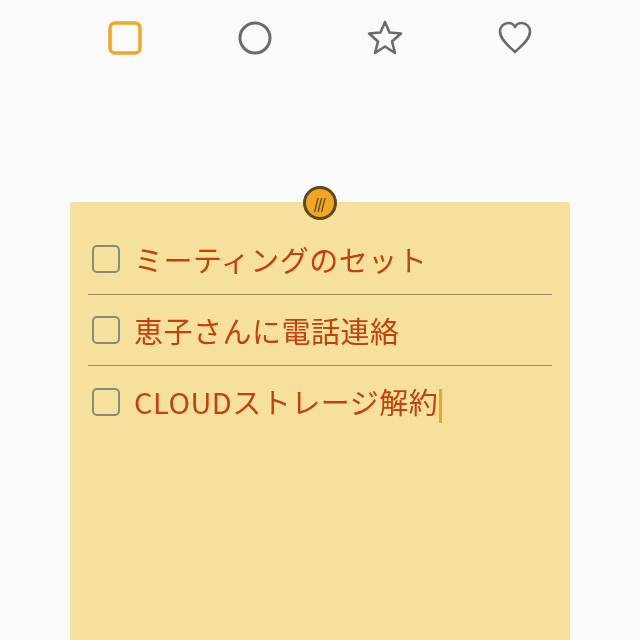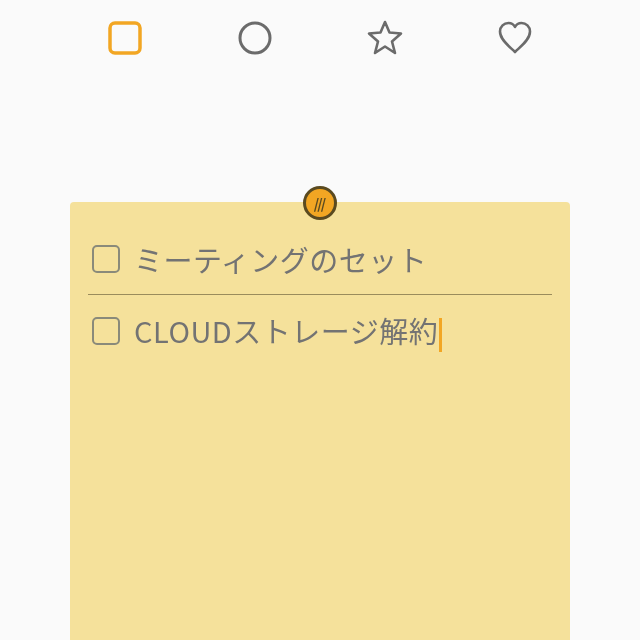--- a/index.html
+++ b/index.html
@@ -68,21 +68,21 @@
     .chk {
       width: 28px;
       height: 28px;
       border: 2.5px solid #8a8a7a;
       border-radius: 5px;
       flex-shrink: 0;
       cursor: pointer;
     }
     .txt {
       font-size: 29px;
-      color: #737373;
+      color: #c2410c;
       letter-spacing: 0.5px;
       white-space: nowrap;
     }
     .cursor {
       display: inline-block;
       width: 2.5px;
       height: 34px;
       background: #f2a623;
       vertical-align: middle;
       margin-left: 1px;
@@ -116,17 +116,21 @@
 
 <div class="note">
   <div class="pin">
     <span class="pin-inner">///</span>
   </div>
 
   <div class="item">
     <div class="chk"></div>
     <span class="txt">ミーティングのセット</span>
   </div>
+  <div class="item">
+    <div class="chk"></div>
+    <span class="txt">恵子さんに電話連絡</span>
+  </div>
   <div class="item" style="border-bottom:none;">
     <div class="chk"></div>
     <span class="txt"><span>CLOUDストレージ解約</span><span class="cursor"></span></span>
   </div>
 </div>
 
 </body></html>

